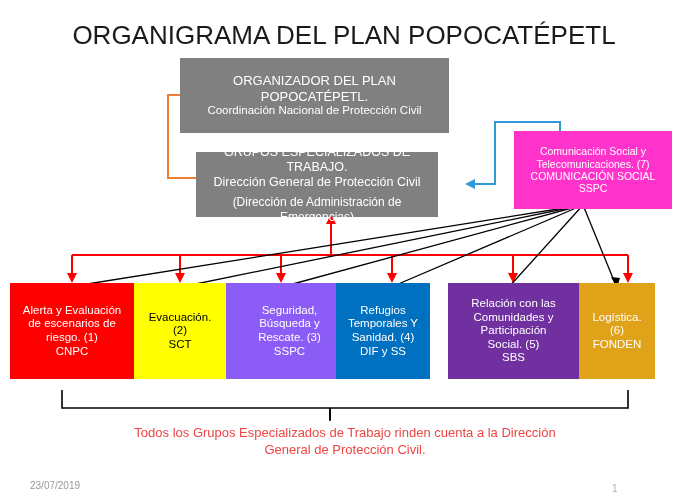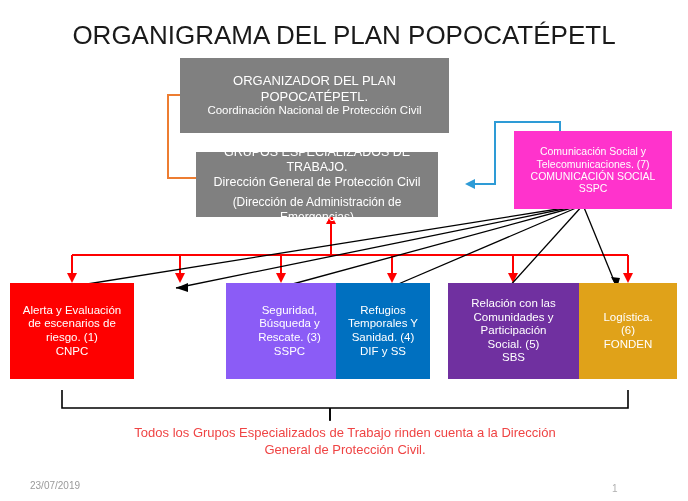--- a/index.html
+++ b/index.html
@@ -91,21 +91,21 @@
   .leaf {
     top: 283px;
     height: 96px;
     font-size: 11.5px;
   }
   #leaf-0 { left: 10px;  width: 124px; background: #fe0000; }
   #leaf-1 { left: 134px; width: 92px;  background: #ffff00; color: #000000; }
   #leaf-2 { left: 226px; width: 127px; background: #8b5cf6; }
   #leaf-3 { left: 336px; width: 94px; background: #0070c0; }
   #leaf-4 { left: 448px; width: 131px; background: #7030a0; }
-  #leaf-5 { left: 579px; width: 98px;  background: #e0a219; }
+  #leaf-5 { left: 579px; width: 76px;  background: #e0a219; }
 
   .footer-note {
     position: absolute;
     left: 60px;
     top: 425px;
     width: 570px;
     text-align: center;
     font-size: 13px;
     color: #ef4444;
     line-height: 1.3;
@@ -194,20 +194,25 @@
     <span class="l">SSPC</span>
   </div>
 
   <div class="node leaf" id="leaf-0">
     <span class="l">Alerta y Evaluación</span>
     <span class="l">de escenarios de</span>
     <span class="l">riesgo. (1)</span>
     <span class="l">CNPC</span>
   </div>
 
+  <div class="node leaf" id="leaf-1">
+    <span class="l">Evacuación.</span>
+    <span class="l">(2)</span>
+    <span class="l">SCT</span>
+  </div>
 
   <div class="node leaf" id="leaf-2">
     <span class="l">Seguridad,</span>
     <span class="l">Búsqueda y</span>
     <span class="l">Rescate. (3)</span>
     <span class="l">SSPC</span>
   </div>
 
   <div class="node leaf" id="leaf-3">
     <span class="l">Refugios</span>

